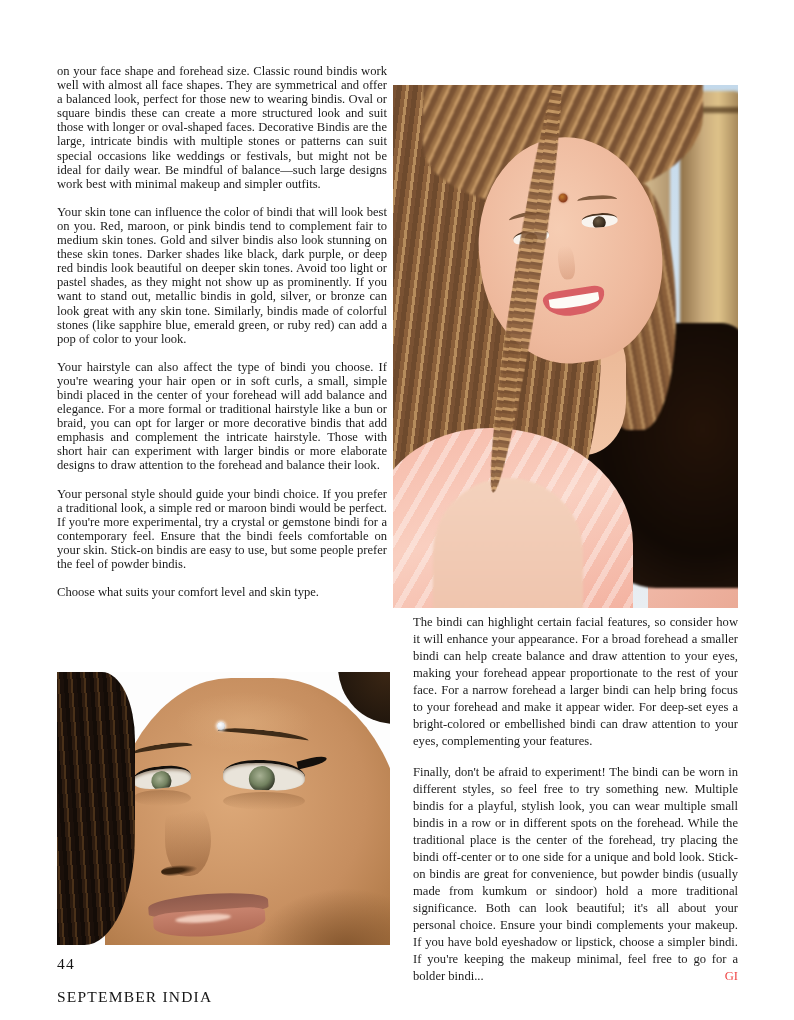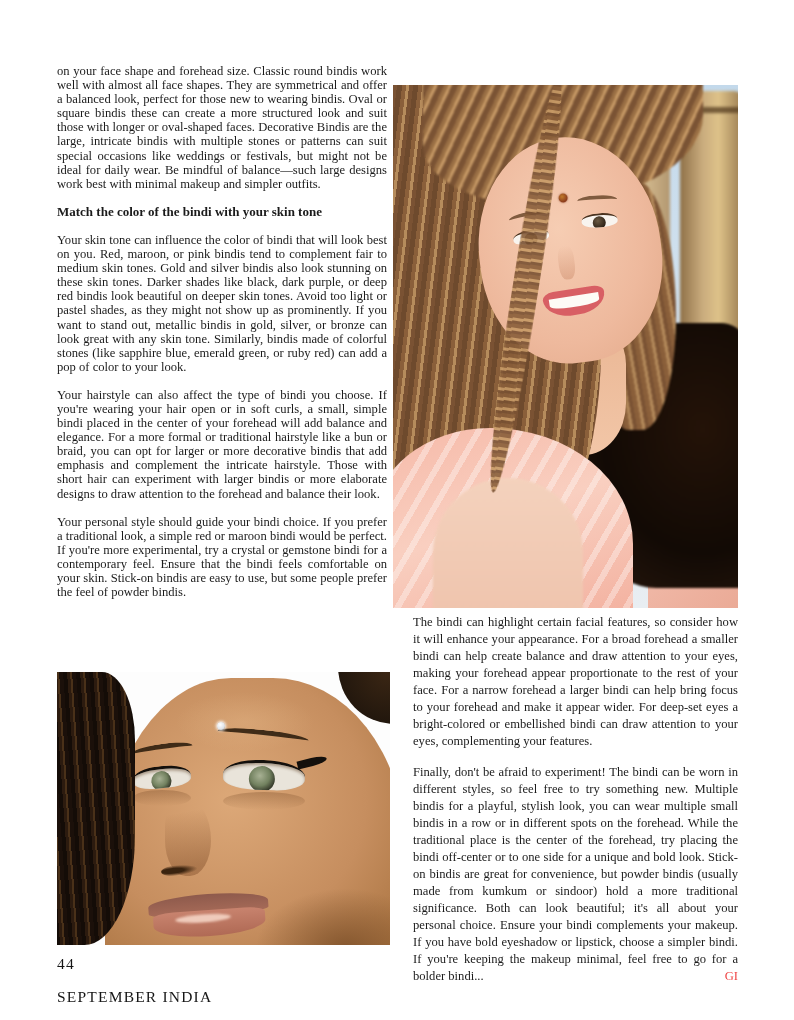--- a/index.html
+++ b/index.html
@@ -139,24 +139,24 @@
   .bp-jawshadow { right:-30px; bottom:-40px; width:180px; height:120px;
     background:radial-gradient(ellipse,#7a4e28cc,#7a4e2800 70%); }
 </style>
 </head>
 <body>
 
 <div class="page">
 
   <div class="col-left">
     <p>on your face shape and forehead size. Classic round bindis work well with almost all face shapes. They are symmetrical and offer a balanced look, perfect for those new to wearing bindis. Oval or square bindis these can create a more structured look and suit those with longer or oval-shaped faces. Decorative Bindis are the large, intricate bindis with multiple stones or patterns can suit special occasions like weddings or festivals, but might not be ideal for daily wear. Be mindful of balance—such large designs work best with minimal makeup and simpler outfits.</p>
-    <p class="col-heading">Match the color of the bindi with your skin tone</p>
     <p>Your skin tone can influence the color of bindi that will look best on you. Red, maroon, or pink bindis tend to complement fair to medium skin tones. Gold and silver bindis also look stunning on these skin tones. Darker shades like black, dark purple, or deep red bindis look beautiful on deeper skin tones. Avoid too light or pastel shades, as they might not show up as prominently. If you want to stand out, metallic bindis in gold, silver, or bronze can look great with any skin tone. Similarly, bindis made of colorful stones (like sapphire blue, emerald green, or ruby red) can add a pop of color to your look.</p>
     <p>Your hairstyle can also affect the type of bindi you choose. If you're wearing your hair open or in soft curls, a small, simple bindi placed in the center of your forehead will add balance and elegance. For a more formal or traditional hairstyle like a bun or braid, you can opt for larger or more decorative bindis that add emphasis and complement the intricate hairstyle. Those with short hair can experiment with larger bindis or more elaborate designs to draw attention to the forehead and balance their look.</p>
     <p>Your personal style should guide your bindi choice. If you prefer a traditional look, a simple red or maroon bindi would be perfect. If you're more experimental, try a crystal or gemstone bindi for a contemporary feel. Ensure that the bindi feels comfortable on your skin. Stick-on bindis are easy to use, but some people prefer the feel of powder bindis.</p>
+    <p>Choose what suits your comfort level and skin type.</p>
   </div>
 
   <div class="photo photo-top">
     <div class="tp-pole tp-pole3"></div>
     <div class="tp-pole tp-pole2"></div>
     <div class="tp-pole tp-pole1"></div>
     <div class="tp-pole tp-pole4"></div>
     <div class="tp-darkhair2"></div>
     <div class="tp-darkhair"></div>
     <div class="tp-hair-right"></div>

